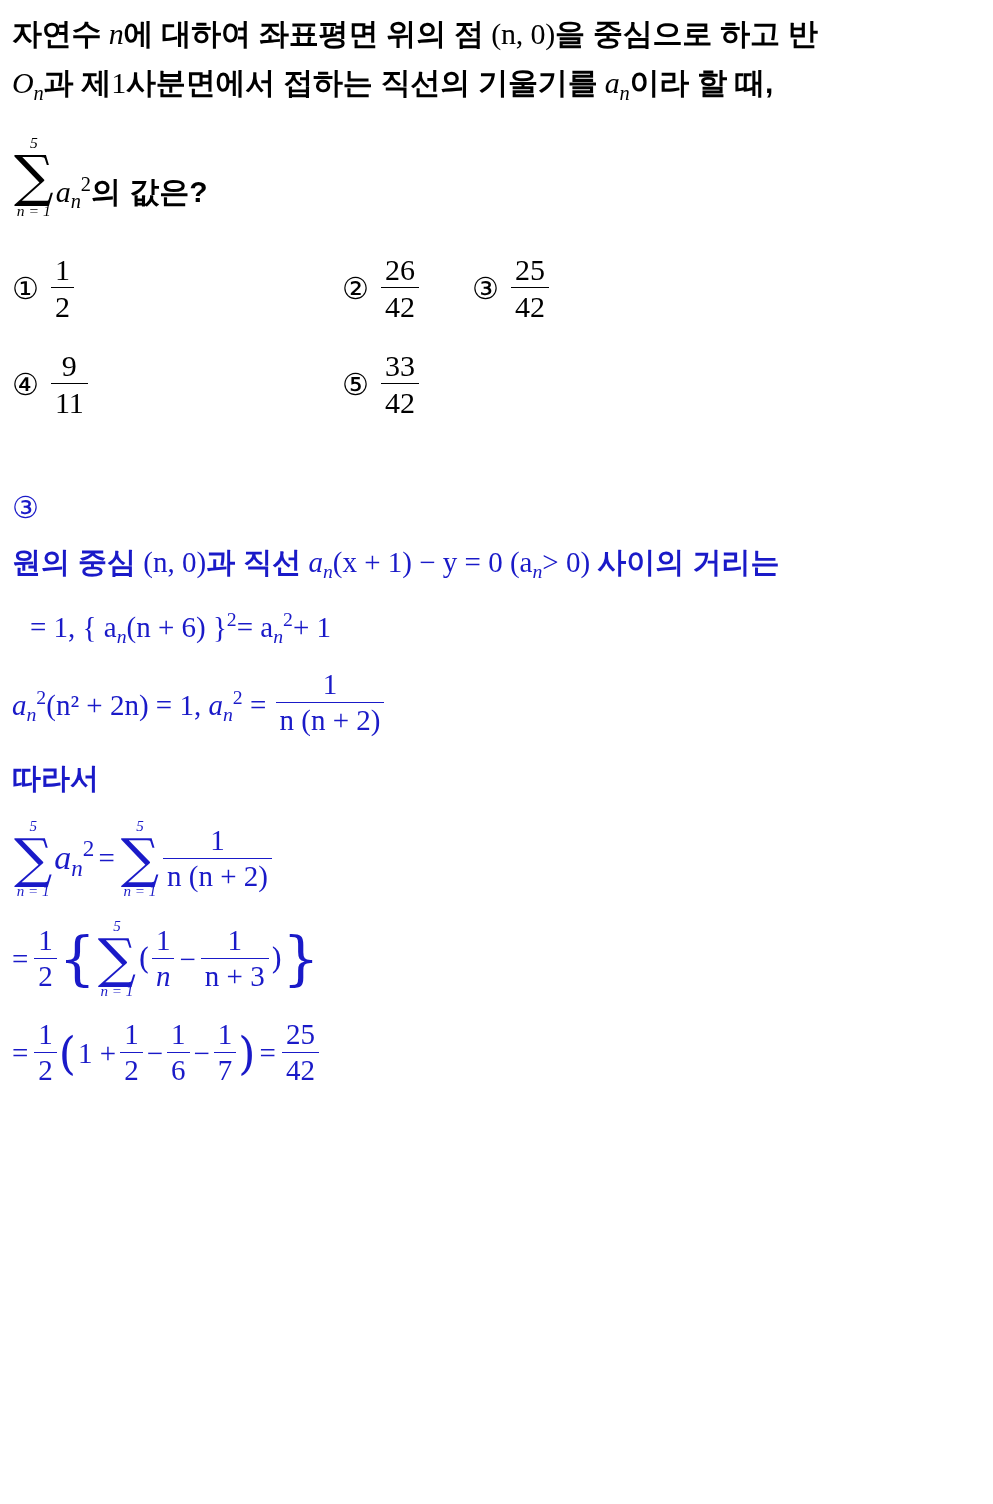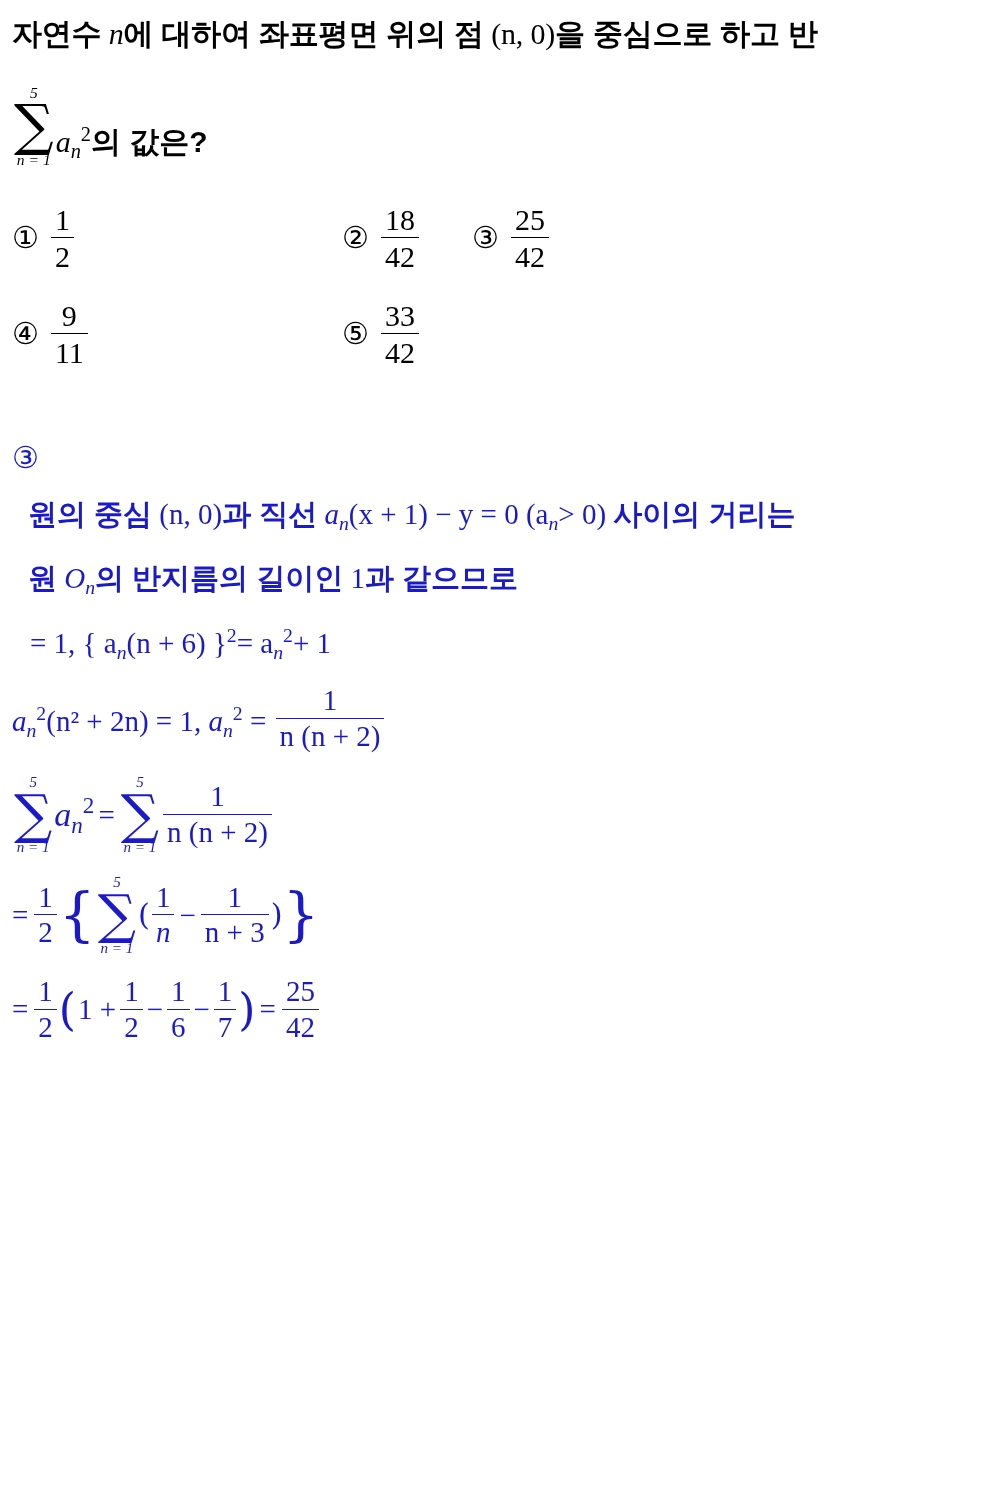--- a/index.html
+++ b/index.html
@@ -186,21 +186,21 @@
     margin-top: 58px;
   }
   .sol-answer {
     font-size: 30px;
     font-family: "DejaVu Sans", sans-serif;
     margin-bottom: 14px;
   }
   .sol-line {
     font-size: 29px;
     line-height: 1.6;
-    margin: 16px;
+    margin: 0;
     white-space: nowrap;
   }
   .sol-eq {
     font-size: 29px;
     line-height: 1;
     margin: 22px 0 22px 18px;
     white-space: nowrap;
   }
   .sol-eq.noindent { margin-left: 0; }
   .sol-text {
@@ -220,20 +220,24 @@
 
   <div>
 
     <div class="q-line">
       <span class="ko">자연수</span>
       <span class="mi">n</span><span class="ko">에 대하여 좌표평면 위의 점</span>
       <span class="mn paren">(n, 0)</span><span class="ko">을 중심으로 하고 반</span>
     </div>
 
 
+    <div class="q-line">
+      <span class="mi">O</span><span class="sub">n</span><span class="ko">과 제</span><span class="mn">1</span><span class="ko">사분면에서 접하는 직선의 기울기를</span>
+      <span class="mi">a</span><span class="sub">n</span><span class="ko">이라 할 때,</span>
+    </div>
 
     <div class="q-sum-line">
       <span class="sum">
         <span class="lim-top">5</span>
         <span class="big">∑</span>
         <span class="lim-bot">n = 1</span>
       </span><span class="mi">a</span><span class="sub">n</span><span class="sup">2</span><span class="ko">의 값은?</span>
     </div>
 
   </div>
@@ -244,21 +248,21 @@
       <div class="choice c1">
         <span class="mark">①</span>
         <span class="frac">
           <span class="num mn">1</span>
           <span class="den mn">2</span>
         </span>
       </div>
       <div class="choice c2">
         <span class="mark">②</span>
         <span class="frac">
-          <span class="num mn">18</span>
+          <span class="num mn">26</span>
           <span class="den mn">42</span>
         </span>
       </div>
       <div class="choice">
         <span class="mark">③</span>
         <span class="frac">
           <span class="num mn">25</span>
           <span class="den mn">42</span>
         </span>
       </div>
@@ -288,41 +292,37 @@
     <div class="sol-answer">③</div>
 
     <div class="sol-line">
       <span class="ko">원의 중심</span>
       <span class="mn paren">(n, 0)</span><span class="ko">과 직선</span>
       <span class="mi">a</span><span class="sub">n</span><span class="mn">(x + 1) − y = 0</span>
       <span class="mn">(a</span><span class="sub">n</span><span class="mn">&gt; 0)</span>
       <span class="ko">사이의 거리는</span>
     </div>
 
-    <div class="sol-line">
-      <span class="ko">원</span>
-      <span class="mi">O</span><span class="sub">n</span><span class="ko">의 반지름의 길이인</span>
-      <span class="mn">1</span><span class="ko">과 같으므로</span>
-    </div>
 
     <div class="sol-eq">
       <span class="mn">= 1,</span>
       <span class="mn">{ a</span><span class="sub">n</span><span class="mn">(n + 6) }</span><span class="sup">2</span><span class="mn">= a</span><span class="sub">n</span><span class="sup">2</span><span class="mn">+ 1</span>
     </div>
 
     <div class="sol-eq noindent">
       <span class="mi">a</span><span class="sub">n</span><span class="sup">2</span><span class="mn">(n² + 2n) = 1,</span>
       <span class="mi">a</span><span class="sub">n</span><span class="sup">2</span>
       <span class="mn">=</span>
       <span class="frac">
         <span class="num mn">1</span>
         <span class="den mn">n (n + 2)</span>
       </span>
     </div>
 
+    <div class="sol-text ko">따라서</div>
 
     <div class="eq-row">
       <span class="sum" style="font-size:29px">
         <span class="lim-top">5</span>
         <span class="big">∑</span>
         <span class="lim-bot">n = 1</span>
       </span>
       <span style="font-size:34px"><span class="mi">a</span><span class="sub">n</span><span class="sup">2</span></span>
       <span class="mn" style="font-size:29px;margin:0 4px">=</span>
       <span class="sum" style="font-size:29px">

